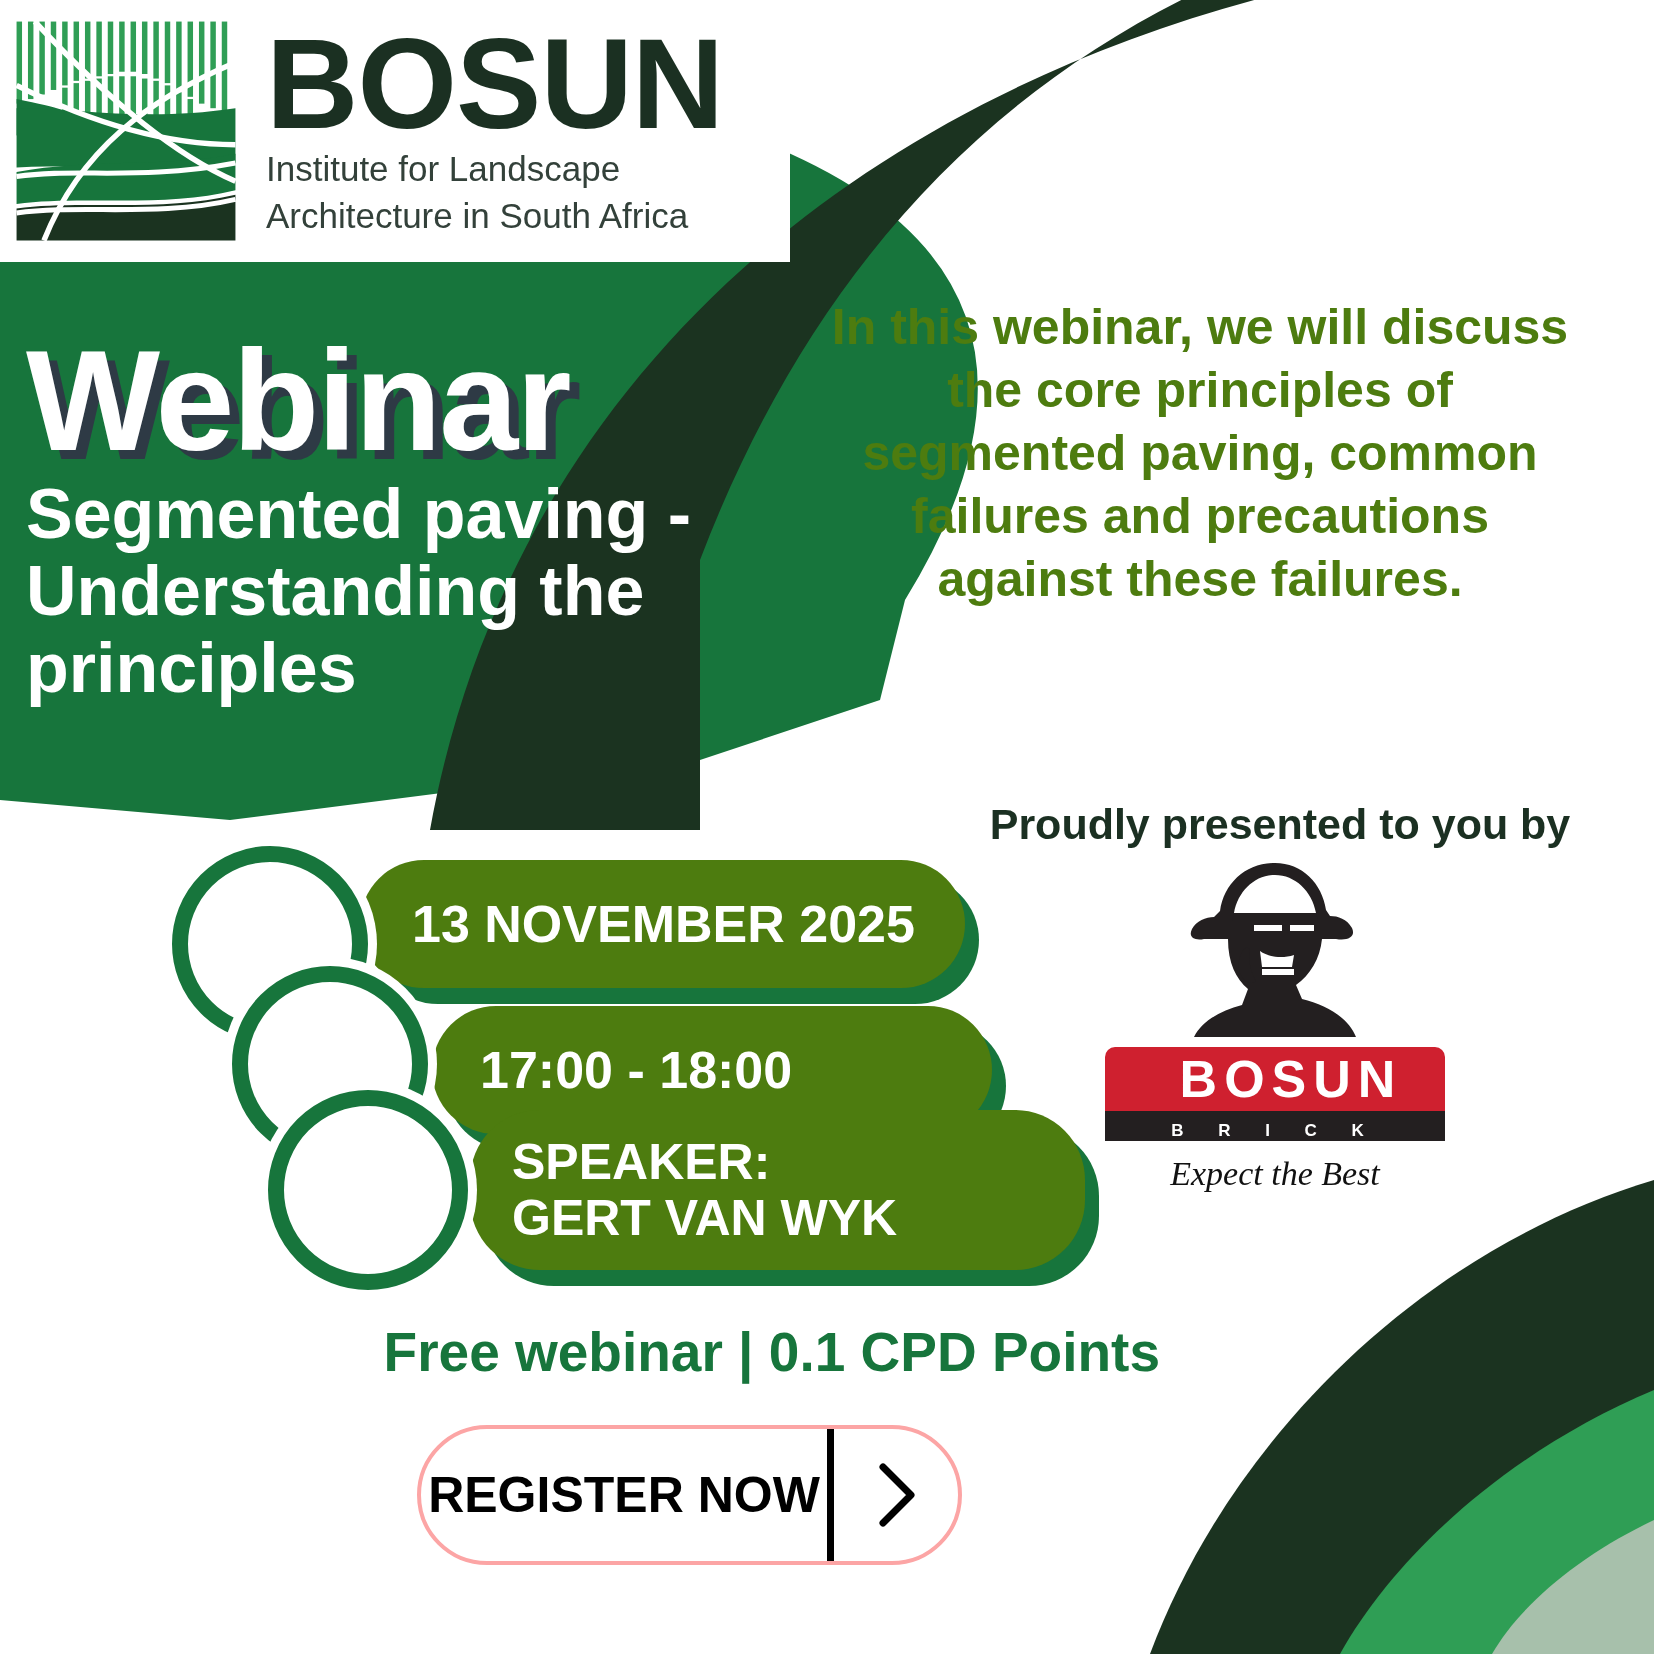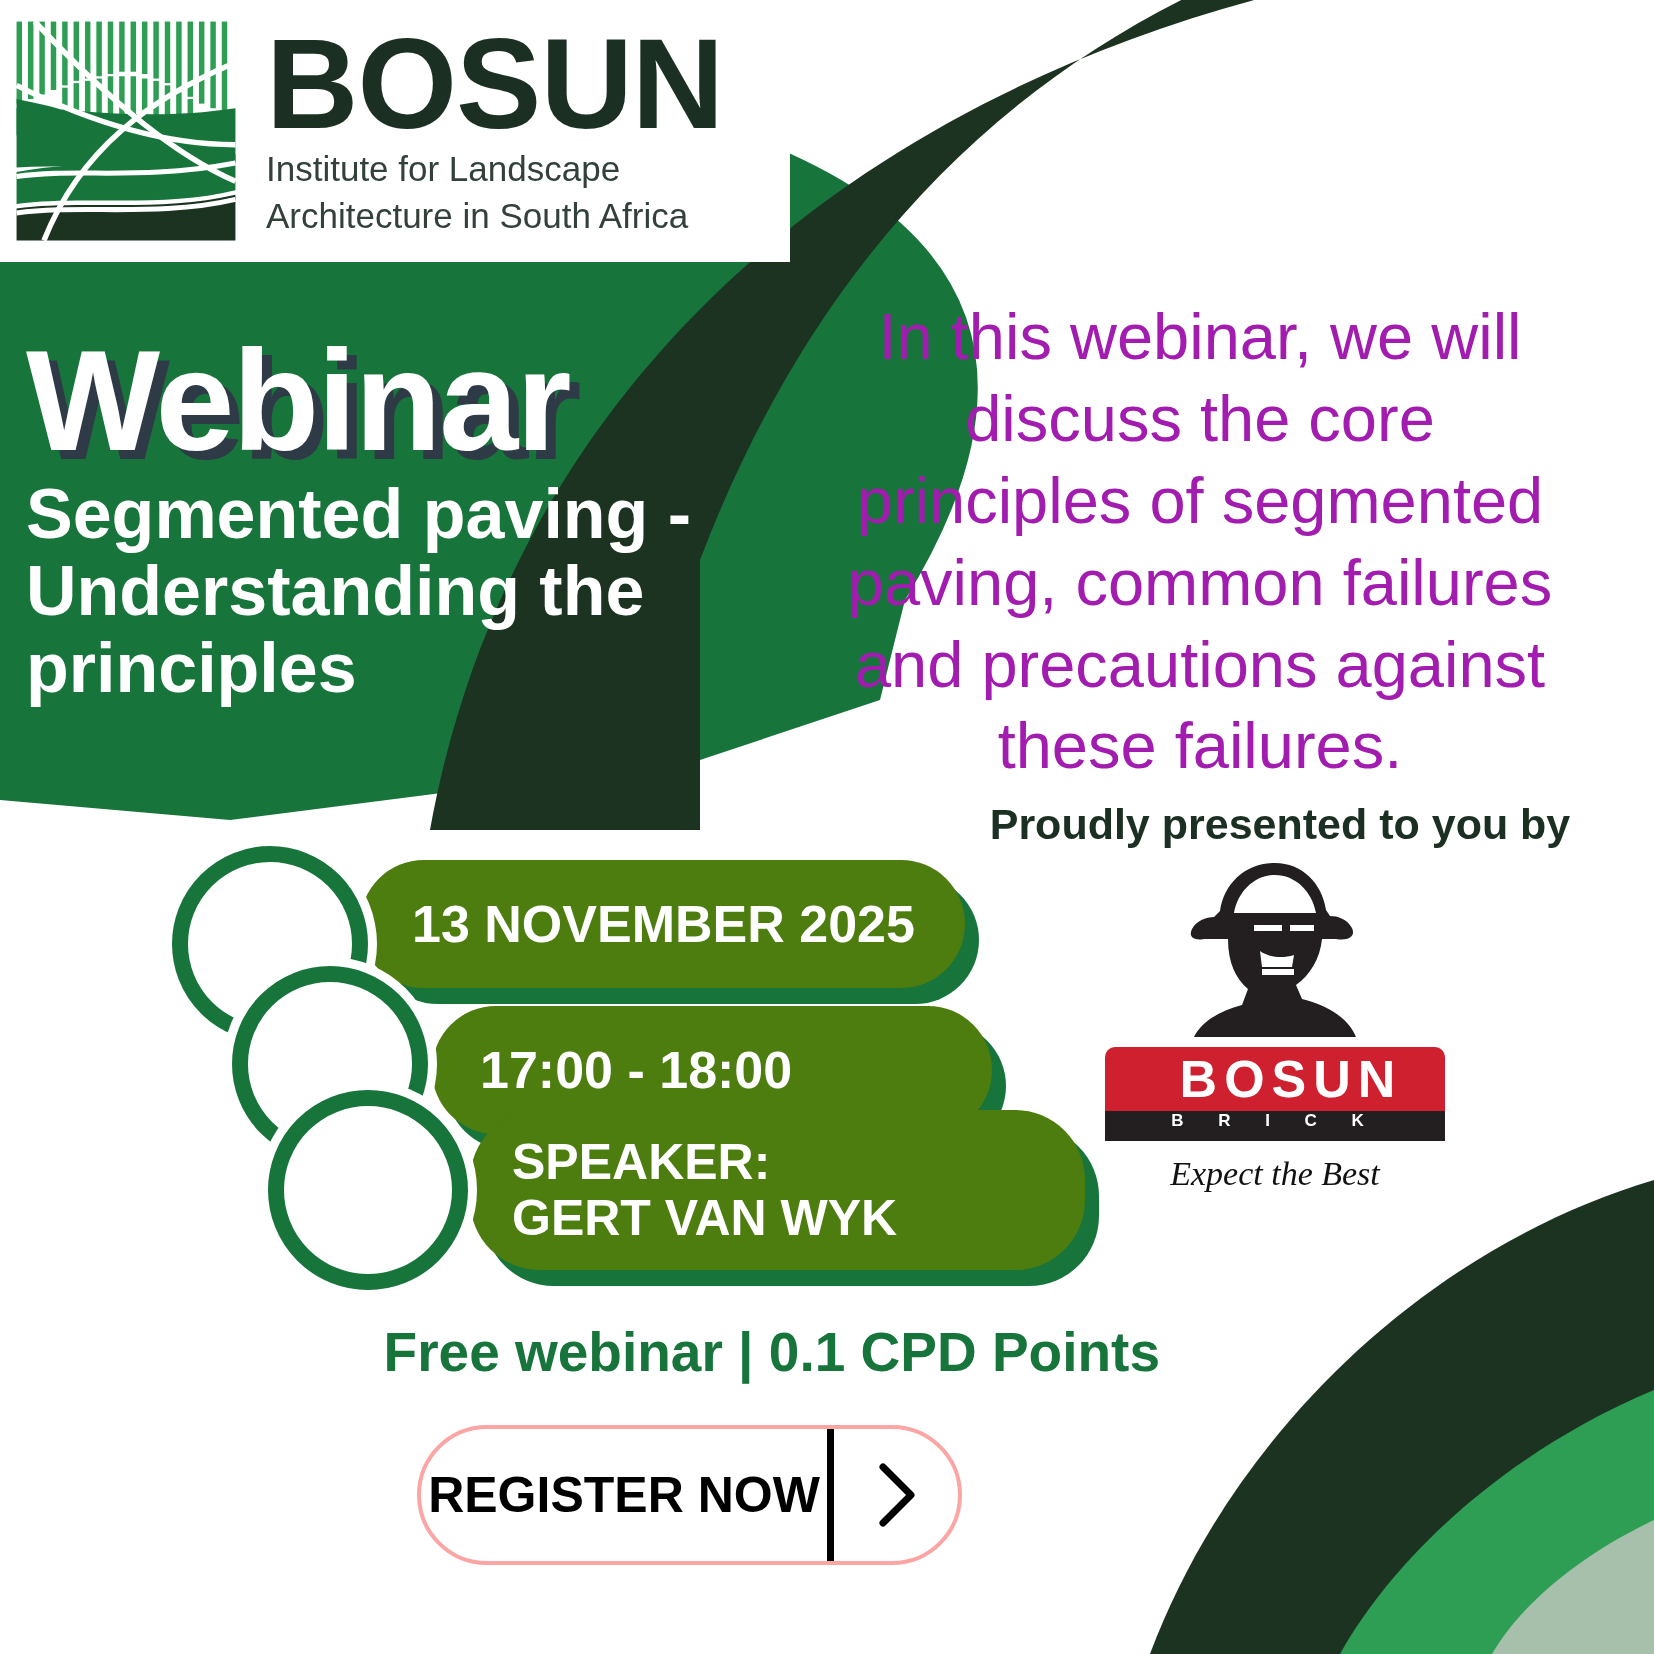--- a/index.html
+++ b/index.html
@@ -21,21 +21,21 @@
 
   
   .headline{position:absolute;left:26px;top:330px;width:740px;z-index:25;}
   .h-webinar{font-size:142px;font-weight:bold;line-height:1.0;color:#ffffff;letter-spacing:-2px;
              text-shadow: 10px 9px 0 #2e3a45;margin:0 0 4px 0;font-family:"Liberation Sans",sans-serif;}
   .h-sub{font-size:70px;font-weight:bold;line-height:1.10;color:#ffffff;margin:0;
          font-family:"Liberation Sans",sans-serif;}
 
   
   .desc{position:absolute;left:820px;top:296px;width:760px;text-align:center;z-index:25;
-        font-size:65px;font-weight:normal;line-height:1.26;color:#a21caf;
+        font-size:50px;font-weight:bold;line-height:1.26;color:#4d7c0f;
         font-family:"Liberation Sans",sans-serif;}
 
   
   .pills{position:absolute;left:0;top:838px;width:1100px;height:470px;z-index:24;}
   .pill-wrap{position:absolute;}
   .pill-shadow{position:absolute;left:14px;top:16px;height:100%;width:100%;
                background:#17753c;border-radius:70px;}
   .pill{position:absolute;left:0;top:0;height:100%;width:100%;
         background:#4d7c0f;border-radius:70px;display:flex;align-items:center;}
   .pill-text{color:#ffffff;font-weight:bold;font-family:"Liberation Sans",sans-serif;
@@ -47,21 +47,21 @@
 
   
   .present{position:absolute;left:930px;top:800px;width:700px;text-align:center;z-index:25;
            font-size:43px;font-weight:bold;color:#1b3022;font-family:"Liberation Sans",sans-serif;}
   .bosun{position:absolute;left:1105px;top:855px;width:340px;z-index:25;text-align:center;}
   .bosun-hat{display:block;margin:0 auto;}
   .bosun-red{margin-top:2px;background:#cf202f;border-radius:10px 10px 0 0;height:64px;
              display:flex;align-items:center;justify-content:center;padding-left:32px;}
   .bosun-red span{color:#fff;font-weight:bold;font-size:52px;letter-spacing:7px;
                   font-family:"Liberation Sans",sans-serif;}
-  .bosun-dark{background:#231f20;height:30px;display:flex;align-items:flex-start;justify-content:center;}
+  .bosun-dark{background:#231f20;height:30px;display:flex;align-items:flex-end;justify-content:center;}
   .bosun-dark span{color:#ffffff;font-weight:bold;font-size:17px;letter-spacing:15px;
                    font-family:"Liberation Sans",sans-serif;}
   .bosun-tag{margin-top:14px;font-style:italic;font-size:34px;color:#111111;
              font-family:"Liberation Serif",serif;}
 
   
   .cpd{position:absolute;left:150px;top:1320px;width:1010px;text-align:right;z-index:25;
        font-size:55px;font-weight:bold;color:#17753c;font-family:"Liberation Sans",sans-serif;}
   .register{position:absolute;left:417px;top:1425px;width:545px;height:140px;z-index:25;
             border:4px solid #fca5a5;border-radius:75px;box-sizing:border-box;

